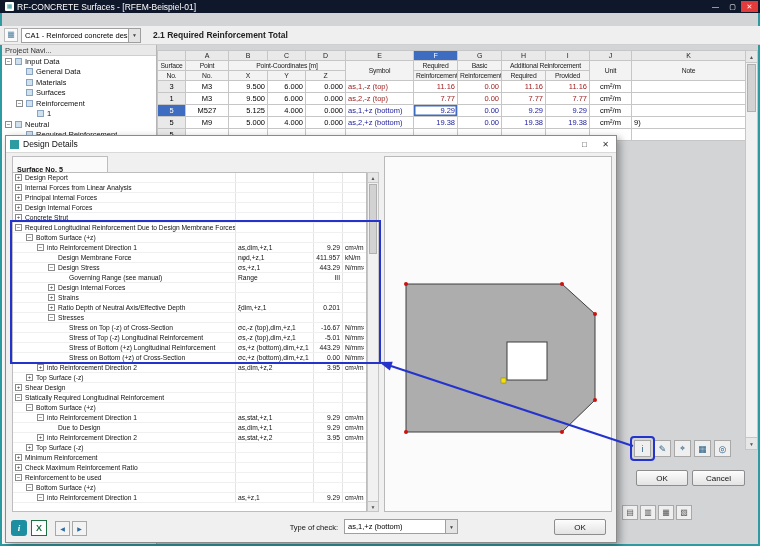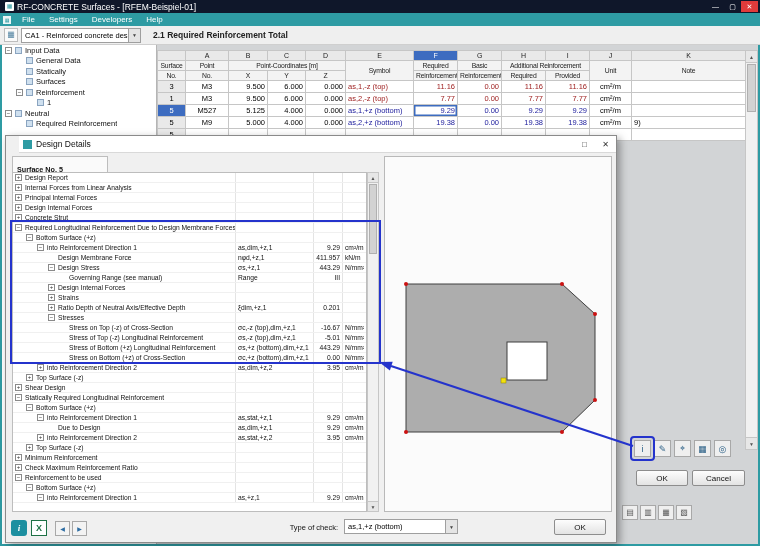--- a/index.html
+++ b/index.html
@@ -57,21 +57,21 @@
   .tool-row{position:absolute;left:634px;top:440px;display:flex;gap:3px;z-index:1;}
   .tool-row2{position:absolute;left:622px;top:505px;display:flex;gap:2px;z-index:1;}
   .ic-btn{width:17px;height:17px;border:1px solid #a8a8a8;background:#efefef;font-size:9px;display:flex;align-items:center;justify-content:center;color:#2a5f86;}
   .ic-btn2{width:16px;height:15px;border:1px solid #a8a8a8;background:#efefef;font-size:8px;display:flex;align-items:center;justify-content:center;color:#555;}
   .btn{position:absolute;height:16px;font-size:8px;background:linear-gradient(#fdfdfd,#e3e3e3);border:1px solid #8d8d8d;border-radius:2px;color:#111;z-index:1;}
   .main-ok{left:636px;top:470px;width:52px;}
   .main-cancel{left:692px;top:470px;width:53px;}
 
   
   .dialog{position:absolute;left:5px;top:135px;width:612px;height:408px;background:#f0f0f0;border:1px solid #8a8a8a;box-shadow:3px 3px 8px rgba(0,0,0,.35);z-index:40;}
-  .dlg-title{position:absolute;left:0;top:0;right:0;height:17px;background:#fff;border-bottom:1px solid #d9d9d9;display:flex;align-items:center;font-size:8.5px;color:#111;margin-left:13px;}
+  .dlg-title{position:absolute;left:0;top:0;right:0;height:17px;background:#fff;border-bottom:1px solid #d9d9d9;display:flex;align-items:center;font-size:8.5px;color:#111;}
   .dlg-icon{width:9px;height:9px;background:#2e9ba3;margin:0 4px;flex:none;}
   .dlg-controls{margin-left:auto;display:flex;}
   .dbtn{width:21px;height:15px;font-size:8px;display:flex;align-items:center;justify-content:center;color:#333;}
   .dlg-info{position:absolute;left:6px;top:20px;display:flex;gap:2px;}
   .info-box{height:26px;border:1px solid #bdbdbd;background:#fafafa;font-size:7.2px;display:flex;align-items:center;padding:0 4px;white-space:nowrap;overflow:hidden;color:#111;}
   .info-box.b1{width:96px;font-weight:bold;}
   .info-box.b2{width:255px;}
   .dtree{position:absolute;left:6px;top:36px;width:355px;height:340px;background:#fff;border:1px solid #bdbdbd;overflow:hidden;}
   .trow{display:flex;align-items:stretch;height:10px;border-bottom:1px solid #f0f0f0;font-size:6.7px;white-space:nowrap;color:#111;}
   .tname{flex:none;width:222px;display:flex;align-items:center;overflow:hidden;}
@@ -106,53 +106,47 @@
   <div class="titlebar">
     <span class="app-icon">▦</span>
     <span class="title-text">RF-CONCRETE Surfaces - [RFEM-Beispiel-01]</span>
     <span class="win-controls">
       <span class="wbtn">—</span>
       <span class="wbtn">▢</span>
       <span class="wbtn close">✕</span>
     </span>
   </div>
 
-  <div class="menubar">
-    <span class="menu-doc-icon">▦</span>
-    <span class="menu-item">File</span>
-    <span class="menu-item">Settings</span>
-    <span class="menu-item">Developers</span>
-    <span class="menu-item">Help</span>
-  </div>
 
   <div class="toolbar">
     <span class="tb-btn">▦</span>
     <span class="combo case-combo">
       <span class="combo-text">CA1 - Reinforced concrete desi</span>
       <span class="combo-arrow">▼</span>
     </span>
     <span class="table-title">2.1 Required Reinforcement Total</span>
   </div>
 
   <div class="navigator">
+    <div class="nav-caption">Project Navi...</div>
     <div class="nav-tree">
         <div class="navrow" style="padding-left: 3px;">
           <span class="exp">−</span>
           <span class="nav-ic"></span>
           <span class="nav-lb">Input Data</span>
         </div>
         <div class="navrow" style="padding-left: 14px;">
           <span class="exp-sp"></span>
           <span class="nav-ic"></span>
           <span class="nav-lb">General Data</span>
         </div>
         <div class="navrow" style="padding-left: 14px;">
           <span class="exp-sp"></span>
           <span class="nav-ic"></span>
-          <span class="nav-lb">Statically</span>
+          <span class="nav-lb">Materials</span>
         </div>
         <div class="navrow" style="padding-left: 14px;">
           <span class="exp-sp"></span>
           <span class="nav-ic"></span>
           <span class="nav-lb">Surfaces</span>
         </div>
         <div class="navrow" style="padding-left: 14px;">
           <span class="exp">−</span>
           <span class="nav-ic"></span>
           <span class="nav-lb">Reinforcement</span>

